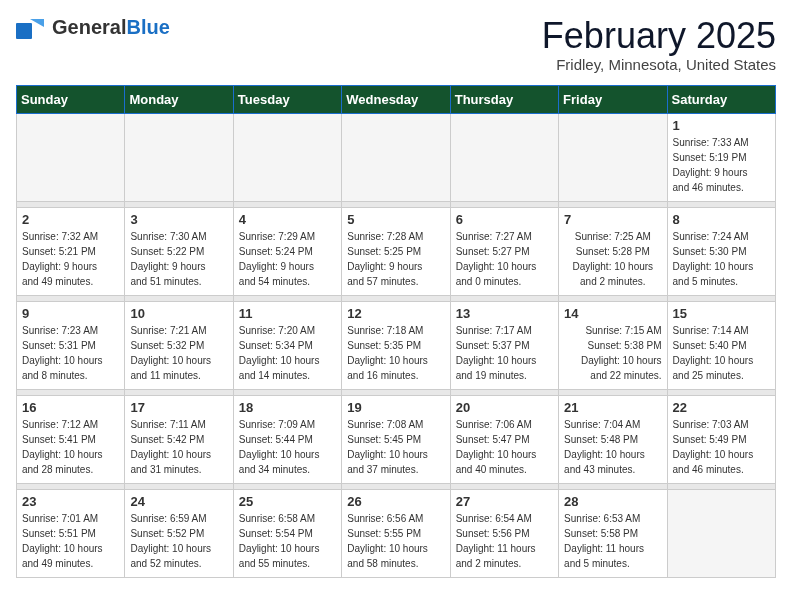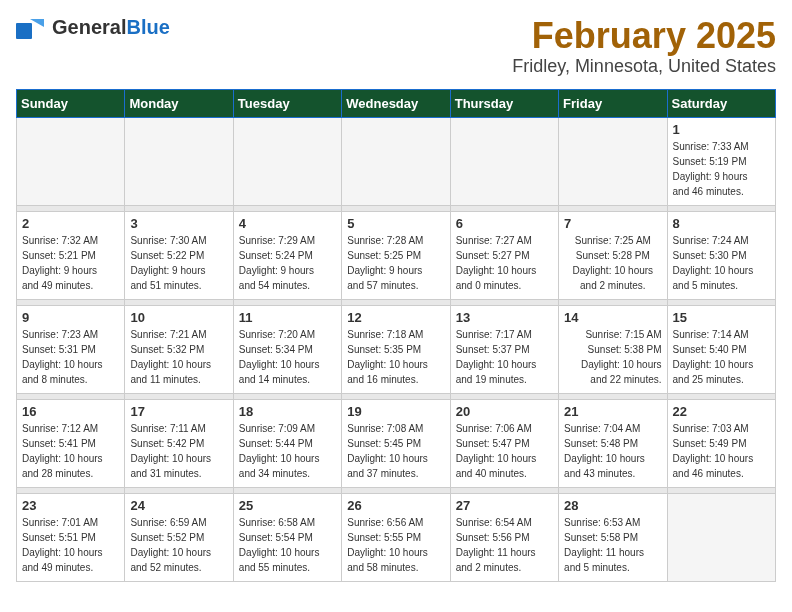--- a/index.html
+++ b/index.html
@@ -24,27 +24,27 @@
     .logo-row {
       display: flex;
       align-items: center;
       gap: 8px;
     }
     .title-block {
       text-align: right;
     }
     .month-title {
       font-size: 36px;
-      font-weight: bold;
-      color: #a16207;
+      font-weight: normal;
+      color: #0f172a;
       line-height: 1.1;
       margin-left: 40px;
     }
     .location {
-      font-size: 18px;
+      font-size: 15px;
       color: #444;
     }
     .calendar {
       width: 100%;
       border-collapse: collapse;
       table-layout: fixed;
     }
     .calendar th {
       background: #14532d;
       color: #fff;

